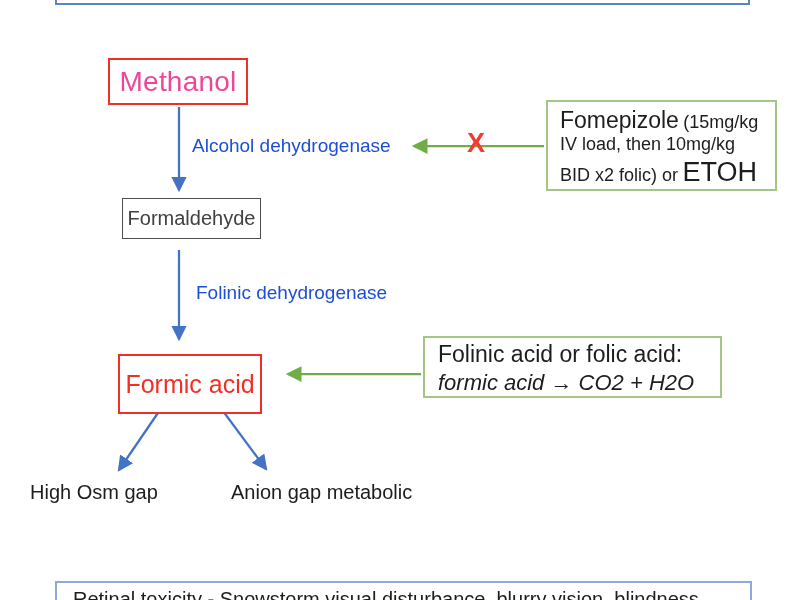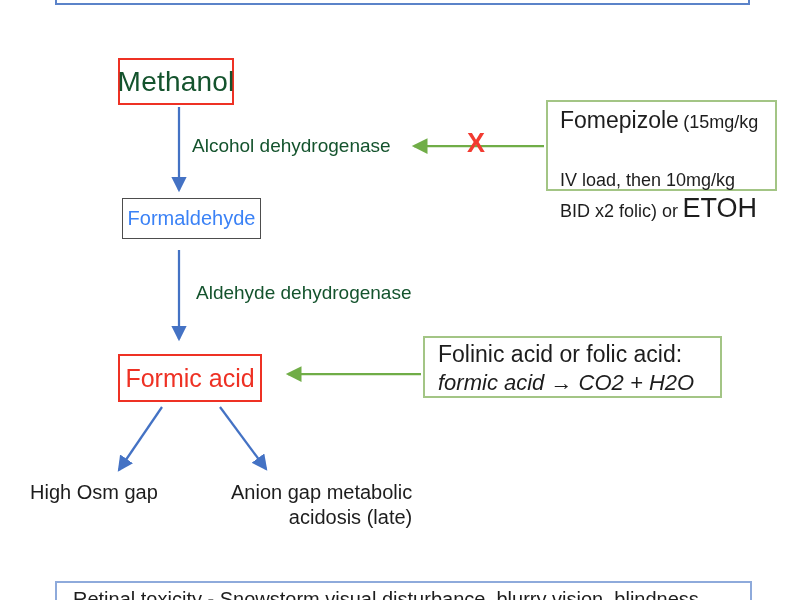--- a/index.html
+++ b/index.html
@@ -21,37 +21,37 @@
     z-index: 2;
     text-align: center;
   }
   .top-box {
     position: absolute;
     left: 55px; top: -41px; width: 695px; height: 46px;
     border: 2.5px solid #5b83c9;
     background: #ffffff; z-index: 2;
   }
   .methanol {
-    left: 118px; top: 58px; width: 116px; height: 47px;
+    left: 108px; top: 58px; width: 140px; height: 47px;
     border: 2px solid #ee3124;
-    color: #14532d; font-size: 28px; letter-spacing: .2px;
+    color: #ec4899; font-size: 28px; letter-spacing: .2px;
   }
   .formaldehyde {
     left: 122px; top: 198px; width: 139px; height: 41px;
     border: 1.5px solid #4d4d4d;
-    color: #3b82f6; font-size: 20px;
+    color: #404040; font-size: 20px;
   }
   .formic {
-    left: 118px; top: 354px; width: 144px; height: 48px;
+    left: 118px; top: 354px; width: 144px; height: 60px;
     border: 2px solid #ee3124;
     color: #ee3124; font-size: 25px;
   }
   .enzyme-label {
     position: absolute; z-index: 2;
-    font-size: 19px; color: #14532d; white-space: nowrap;
+    font-size: 19px; color: #1d4ed8; white-space: nowrap;
   }
   .alcohol-label { left: 192px; top: 135px; }
   .aldehyde-label { left: 196px; top: 282px; }
 
   .blocked-x {
     position: absolute; left: 467px; top: 128px; z-index: 3;
     color: #f23b31; font-size: 27px; font-weight: 700;
     font-family: "Liberation Sans", sans-serif;
   }
 
@@ -59,21 +59,21 @@
     position: absolute; z-index: 2;
     border: 2px solid #a3c585;
     background: #ffffff;
   }
   .fomepizole-box {
     left: 546px; top: 100px; width: 231px; height: 91px;
     padding: 4px 10px 0 12px;
   }
   .fomepizole-box .line { line-height: 1.22; white-space: nowrap; }
   .t-big   { font-size: 23px; }
-  .t-small { font-size: 18px; margin-top: 36px; }
+  .t-small { font-size: 18px; }
   .t-xl    { font-size: 27px; }
 
   .folinic-box {
     left: 423px; top: 336px; width: 299px; height: 62px;
     padding: 3px 12px 0 13px;
   }
   .folinic-box .title { font-size: 23px; line-height: 1.2; white-space: nowrap; }
   .folinic-box .reaction { font-size: 22px; line-height: 1.25; white-space: nowrap; font-weight: 500; font-style: italic; }
 
   .outcome {
@@ -127,37 +127,36 @@
   <div class="treatment-box fomepizole-box">
     <div class="line"><span class="t-big">Fomepizole</span> <span class="t-small">(15mg/kg</span></div>
     <div class="line t-small">IV load, then 10mg/kg</div>
     <div class="line"><span class="t-small">BID x2 folic) or</span> <span class="t-xl">ETOH</span></div>
   </div>
 
   <div class="node formaldehyde">
     <span>Formaldehyde</span>
   </div>
 
-  <div class="enzyme-label aldehyde-label">Aldehyde dehydrogenase</div>
+  <div class="enzyme-label aldehyde-label">Folinic dehydrogenase</div>
 
   <div class="node formic">
     <span>Formic acid</span>
   </div>
 
   <div class="treatment-box folinic-box">
     <div class="title">Folinic acid or folic acid:</div>
     <div class="reaction">formic acid → CO2 + H2O</div>
   </div>
 
   <div class="outcome outcome-left">
     <div>High Osm gap</div>
   </div>
 
   <div class="outcome outcome-right">
     <div>Anion gap metabolic</div>
-    <div>acidosis (late)</div>
   </div>
 
   <div class="bottom-box">
     <span>Retinal toxicity - Snowstorm visual disturbance, blurry vision, blindness</span>
   </div>
 
 </div>
 
 </body></html>

